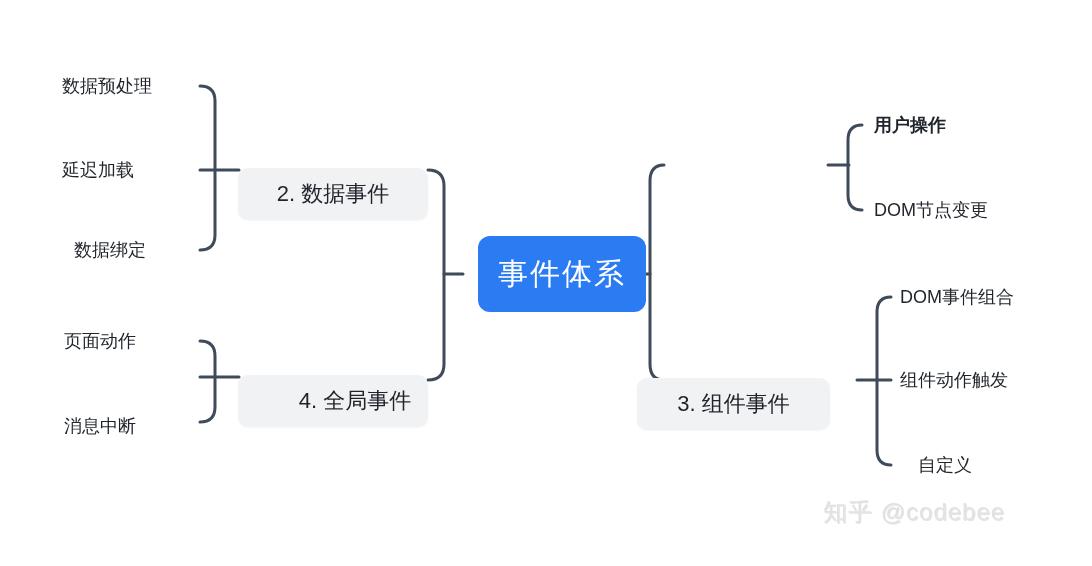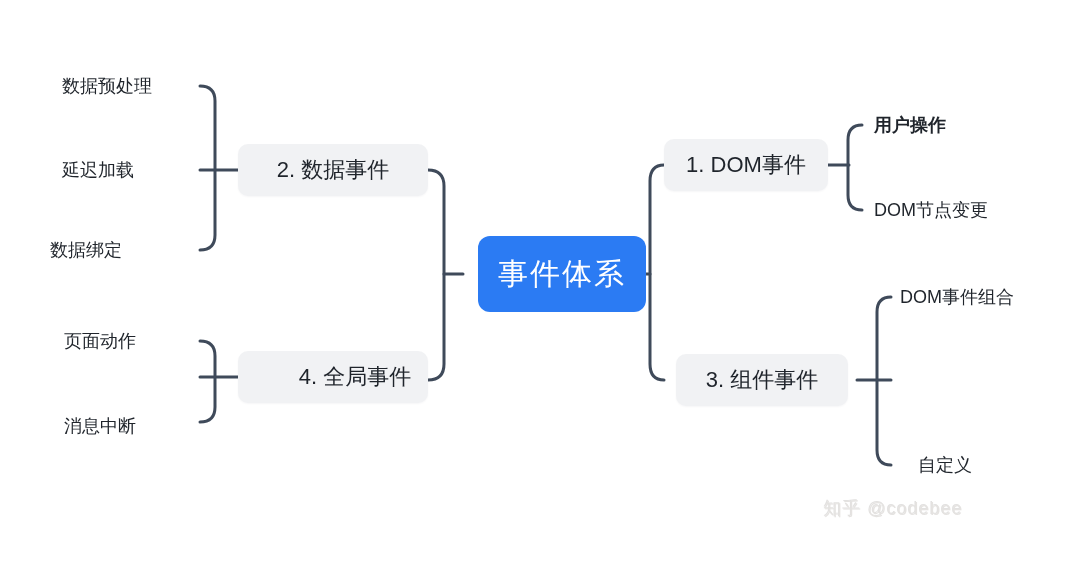--- a/index.html
+++ b/index.html
@@ -55,49 +55,50 @@
     border-radius: 12px;
     margin-left: 16px;
   }
 
   .branch-node {
     background: var(--branch_bg);
     color: var(--branch_text);
     font-size: 22px;
     border-radius: 10px;
     box-shadow: 0 1px 2px rgba(31,36,43,0.04);
+    margin-top: 24px;
   }
   #branch-dom       { left: 664px; top: 139px; width: 164px; height: 52px; }
   #branch-data      { left: 238px; top: 144px; width: 190px; height: 52px; }
-  #branch-component { left: 676px; top: 354px; width: 172px; height: 52px; }
+  #branch-component { left: 637px; top: 354px; width: 193px; height: 52px; }
   #branch-global    { left: 238px; top: 351px; width: 190px; height: 52px; padding-left: 44px; }
 
   .leaf {
     position: absolute;
     font-size: 18px;
     line-height: 24px;
     color: var(--branch_text);
     white-space: nowrap;
     cursor: default;
   }
   #leaf-data-preprocess { left: 62px;  top: 74px;  }
   #leaf-lazy-load       { left: 62px;  top: 158px; }
-  #leaf-data-binding    { left: 50px;  top: 238px; }
+  #leaf-data-binding    { left: 74px;  top: 238px; }
   #leaf-page-action     { left: 64px;  top: 329px; }
   #leaf-message-break   { left: 64px;  top: 414px; }
   #leaf-user-action     { left: 874px; top: 113px; font-weight: bold; }
   #leaf-dom-node-change { left: 874px; top: 198px; }
   #leaf-dom-event-combo { left: 900px; top: 285px; }
   #leaf-comp-trigger    { left: 900px; top: 368px; }
   #leaf-custom          { left: 900px; top: 453px; margin-left: 18px; }
 
   .watermark {
     position: absolute;
     left: 824px; top: 497px;
-    font-size: 18px;
+    font-size: 24px;
     letter-spacing: 1px;
     color: var(--watermark);
     text-shadow: -1px -1px 0 rgba(150,148,144,0.28), 1px 1px 0 #ffffff;
     white-space: nowrap;
     user-select: none;
   }
 </style>
 </head>
 <body>
 
@@ -119,33 +120,33 @@
 
     <path d="M862,125 Q848,125 848,140 L848,195 Q848,210 862,210"></path>
     <path d="M828,165 L849,165"></path>
 
     <path d="M891,297 Q877,297 877,312 L877,450 Q877,465 891,465"></path>
     <path d="M857,380 L891,380"></path>
   </svg>
 
   <div class="node root-node" data-bind="mindmap.root.label">事件体系</div>
 
-  <div class="node branch-node" id="branch-dom" data-bind="mindmap.branches.0.label">1. DOM事件</div>
   <div class="node branch-node" id="branch-data" data-bind="mindmap.branches.1.label">2. 数据事件</div>
   <div class="node branch-node" id="branch-component" data-bind="mindmap.branches.2.label">3. 组件事件</div>
   <div class="node branch-node" id="branch-global" data-bind="mindmap.branches.3.label">4. 全局事件</div>
 
   <div class="leaf" id="leaf-data-preprocess" data-bind="mindmap.branches.1.children.0">数据预处理</div>
   <div class="leaf" id="leaf-lazy-load" data-bind="mindmap.branches.1.children.1">延迟加载</div>
   <div class="leaf" id="leaf-data-binding" data-bind="mindmap.branches.1.children.2">数据绑定</div>
 
   <div class="leaf" id="leaf-page-action" data-bind="mindmap.branches.3.children.0">页面动作</div>
   <div class="leaf" id="leaf-message-break" data-bind="mindmap.branches.3.children.1">消息中断</div>
 
   <div class="leaf" id="leaf-user-action" data-bind="mindmap.branches.0.children.0">用户操作</div>
   <div class="leaf" id="leaf-dom-node-change" data-bind="mindmap.branches.0.children.1">DOM节点变更</div>
 
   <div class="leaf" id="leaf-dom-event-combo" data-bind="mindmap.branches.2.children.0">DOM事件组合</div>
+  <div class="leaf" id="leaf-comp-trigger" data-bind="mindmap.branches.2.children.1">组件动作触发</div>
   <div class="leaf" id="leaf-custom" data-bind="mindmap.branches.2.children.2">自定义</div>
 
   <div class="watermark" data-bind="watermark.text">知乎 @codebee</div>
 
 </div>
 
 </body></html>

